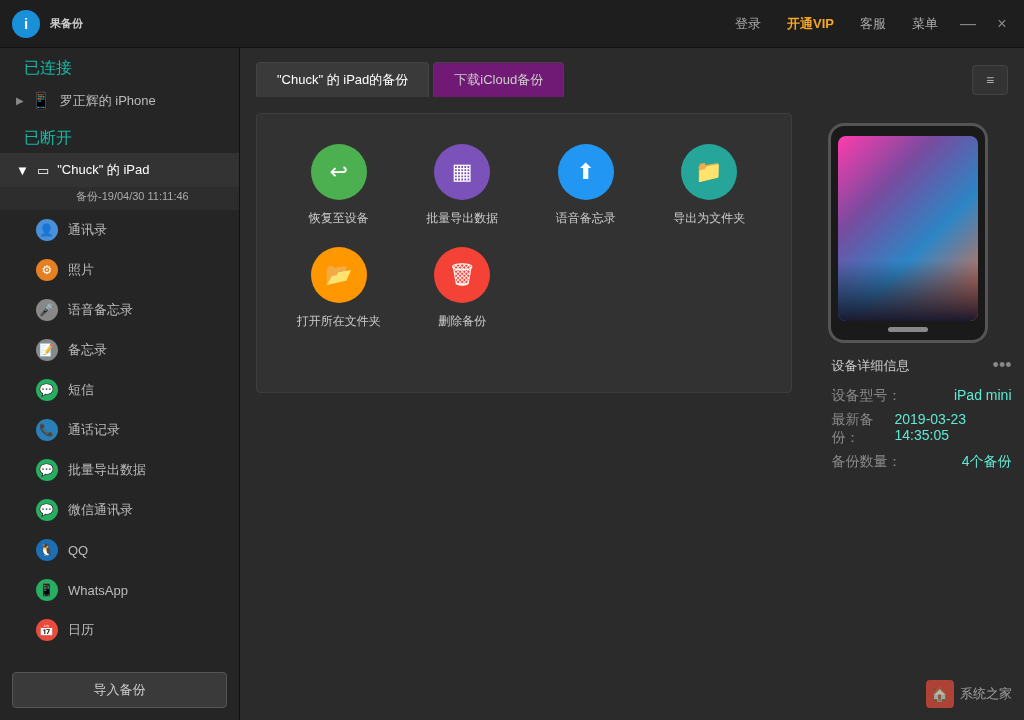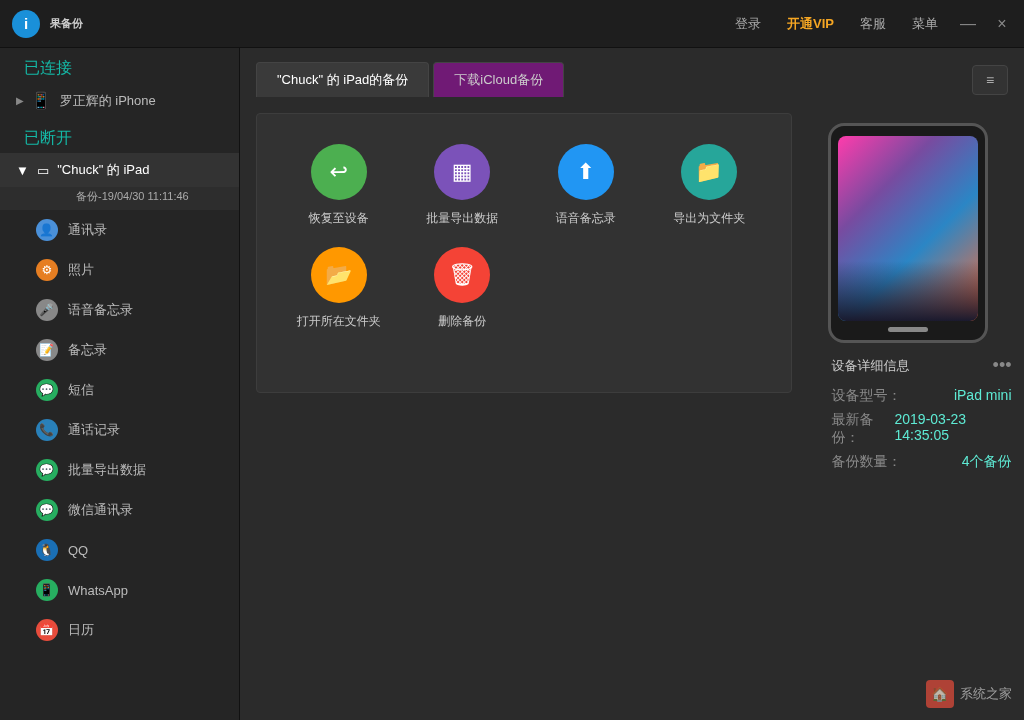--- a/index.html
+++ b/index.html
@@ -451,20 +451,21 @@
         <div class="sidebar-item">
           <div class="item-icon" style="background: rgb(39, 174, 96); color: white;">📱</div>
           <span>WhatsApp</span>
         </div>
         <div class="sidebar-item">
           <div class="item-icon" style="background: rgb(231, 76, 60); color: white;">📅</div>
           <span>日历</span>
         </div>
       </div>
 
+    <div class="sidebar-import-btn">导入备份</div>
   </div>
 
   <div id="content">
     <div id="tabbar">
 
       <div class="tab active">"Chuck" 的 iPad的备份</div>
         <div class="tab">下载iCloud备份</div>
         <div class="tab-spacer"></div>
       <div class="tab-list-btn">
         <span>≡</span>

